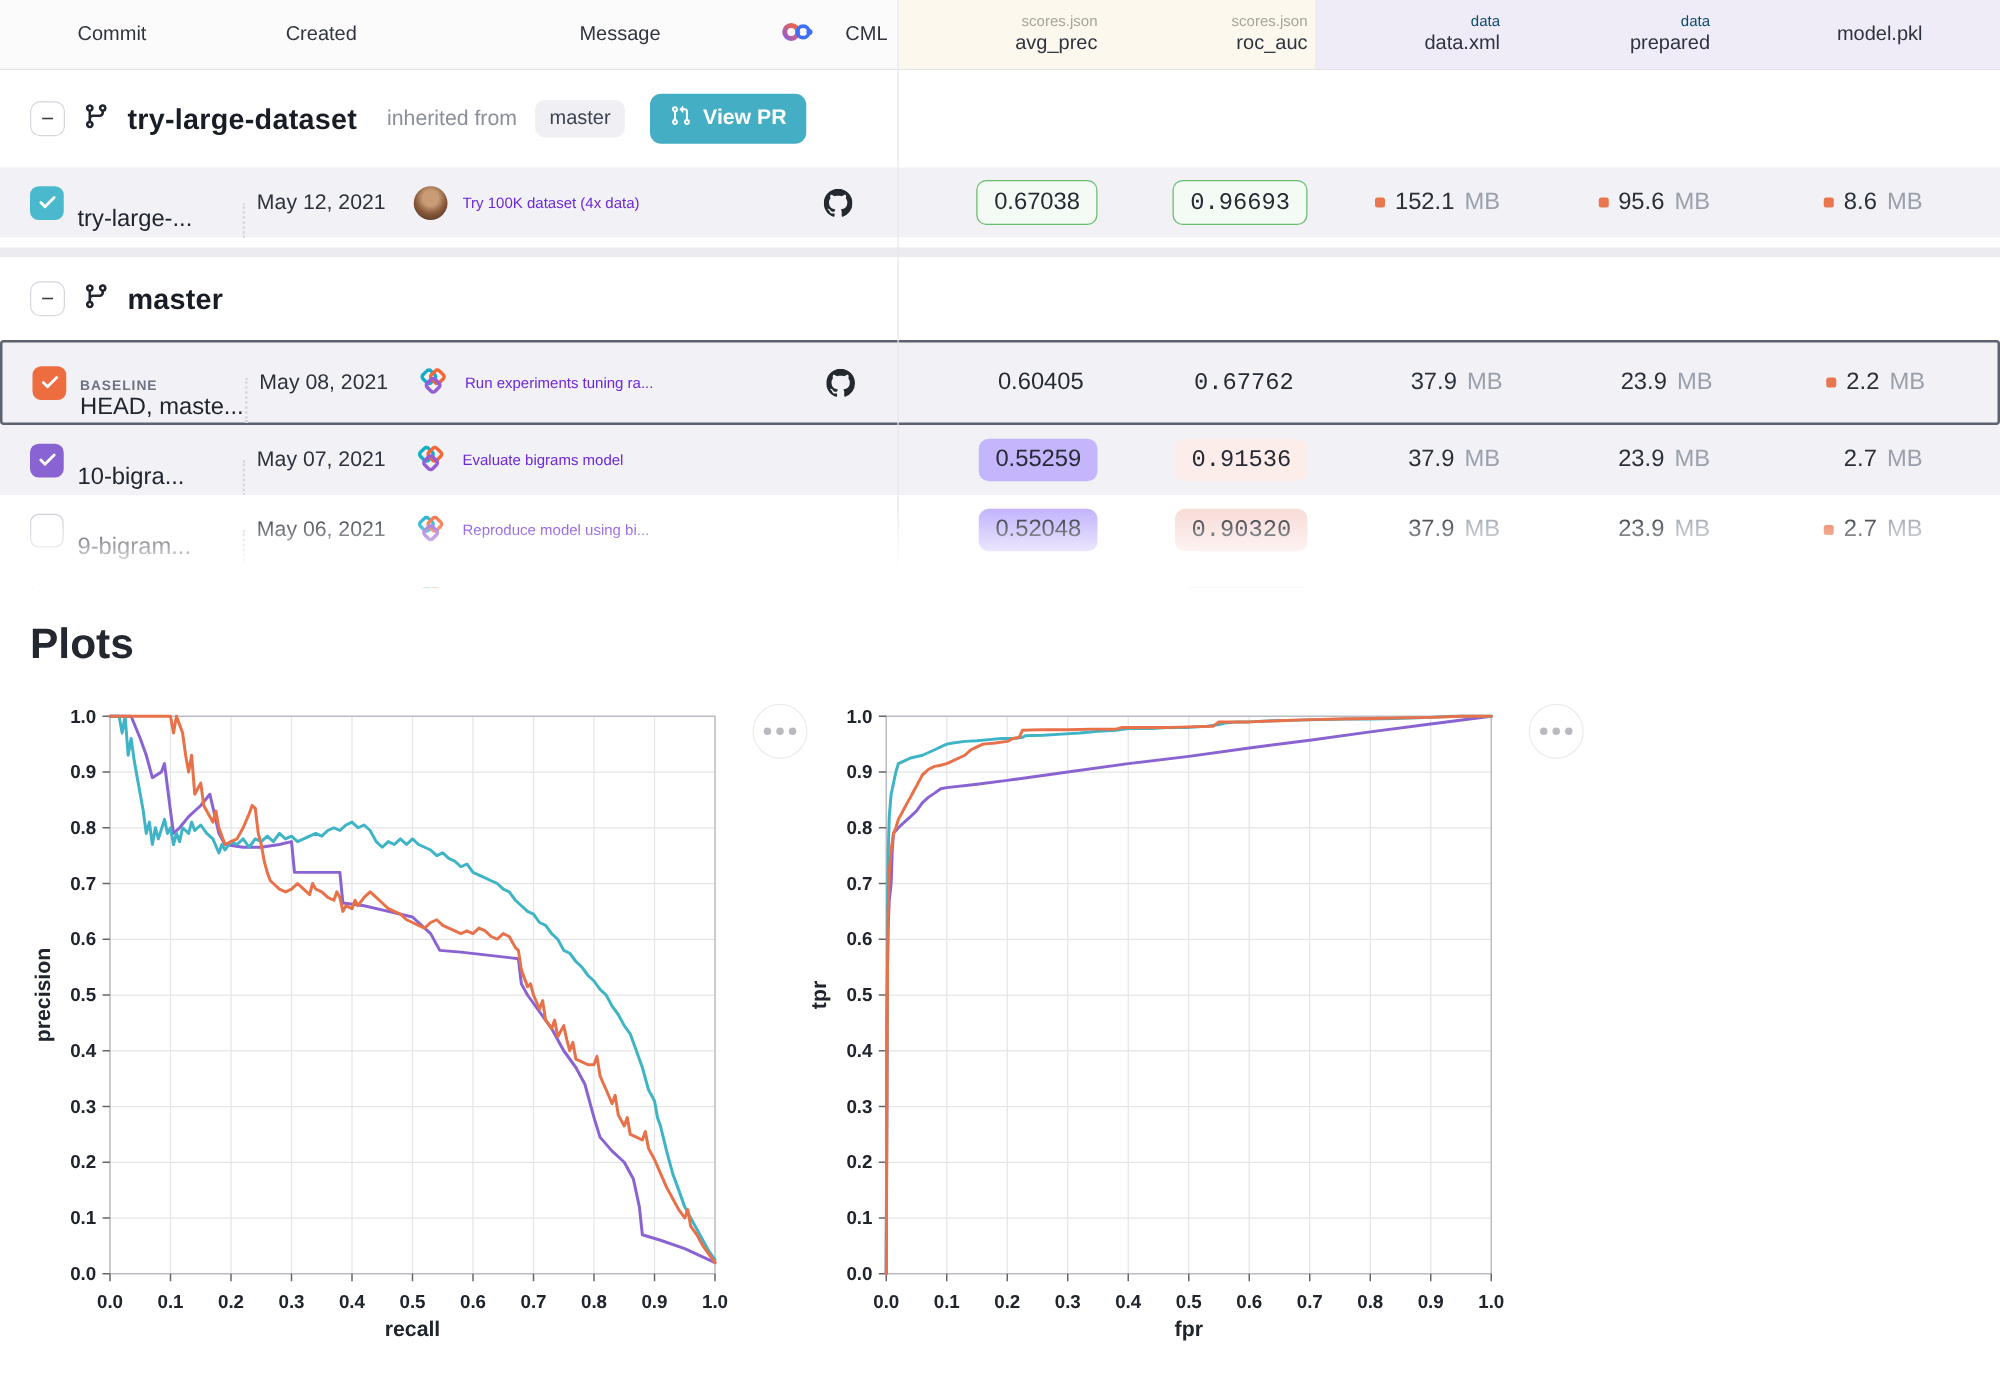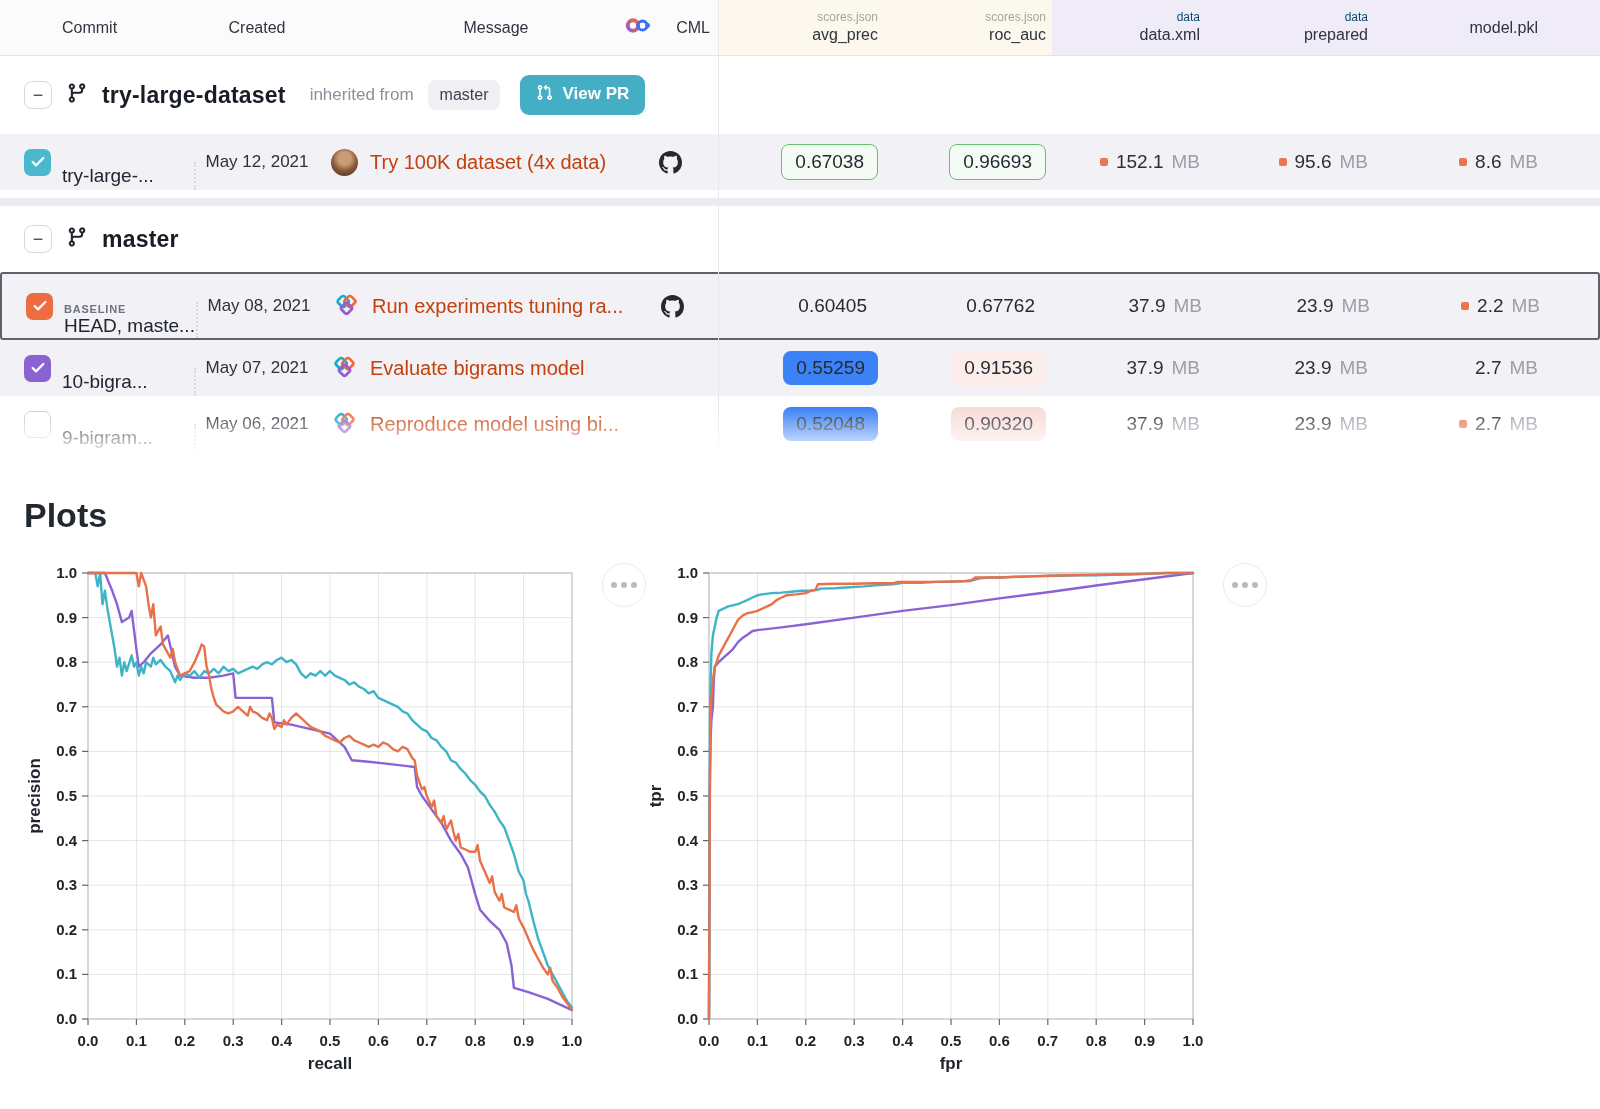--- a/index.html
+++ b/index.html
@@ -48,33 +48,33 @@
   .cb.teal{background:#4ab9cd;} .cb.orange{background:#ed6d41;} .cb.purple{background:#8a63d2;}
   .cb.empty{background:#fff; border:1.5px solid #c9cbd4;}
   .commit-cell { grid-column:3; position:relative; padding-right:14px; height:100%; display:flex; flex-direction:column; justify-content:center;margin-top:28px; }
   .commit-cell::after { content:""; position:absolute; right:0; top:14px; bottom:14px; border-right:2px dotted #d8d8e0; }
   .baseline-tag { font-size:11px; font-weight:700; letter-spacing:.8px; color:#6d7380; }
   .commit-name { font-size:19px; color:#20252f; white-space:nowrap; }
   .date-cell { grid-column:4; justify-self:center; font-size:17px; color:#2c313b; white-space:nowrap; }
   .msgicon-cell { grid-column:5; justify-self:center; display:flex; }
   .avatar { width:27px; height:27px; border-radius:50%;
     background:radial-gradient(circle at 50% 35%, #c99c76 0 28%, #8a5a3b 55%, #40291a 100%); }
-  .msg-cell { grid-column:6; font-size:20px; color:#c2410c; white-space:nowrap; overflow:hidden; }
+  .msg-cell { grid-column:6; font-size:12px; color:#6d28d9; white-space:nowrap; overflow:hidden; }
   .gh-cell { grid-column:7; justify-self:center; display:flex; }
 
   .score-cell { display:flex; justify-content:flex-end; align-items:center; }
-  .score-cell.c1{grid-column:8;} .score-cell.c2{grid-column:9;}
+  .score-cell.c1{grid-column:8;} .score-cell.c2{grid-column:9;font-family:Liberation Mono, monospace;}
   .size-cell { display:flex; justify-content:flex-end; align-items:center; gap:8px; font-size:19px; color:#2a2f38; }
   .size-cell.c3{grid-column:10;} .size-cell.c4{grid-column:11;} .size-cell.c5{grid-column:12;}
   .size-cell .unit { color:#9aa0ab; }
   .marker { width:8px; height:8px; border-radius:2px; background:#e8764f; }
   .mval { font-size:19px; color:#262b33; padding:6px 13px; border-radius:8px; }
   .mval.best { border:1.5px solid #69bd6e; background:#f4faf4; }
   .mval.plain { border:none; background:transparent; }
-  .mval.pink1 { background:#3b82f6; }
+  .mval.pink1 { background:#c4b5fd; }
   .mval.pink2 { background:#fcecea; }
   .mval.pink3 { background:#f8dcd8; }
 
   .section-gap { height:8px; background:#ececf0; }
   .master-wrap { position:relative; height:264px; overflow:hidden; }
   .fade { position:absolute; left:0; right:0; bottom:0; height:62px; z-index:6;
     background:linear-gradient(to bottom, rgba(255,255,255,0) 0%, #ffffff 80%); pointer-events:none; }
   .trunc-row { opacity:.65; }
   .ph-bar { width:72px; height:13px; border-radius:6px; background:#e6e6ea; }
   .ph-box { width:96px; height:30px; border-radius:8px; }

